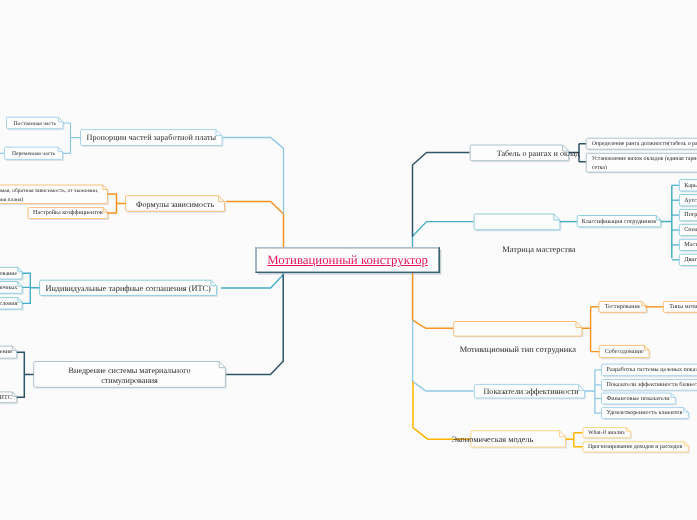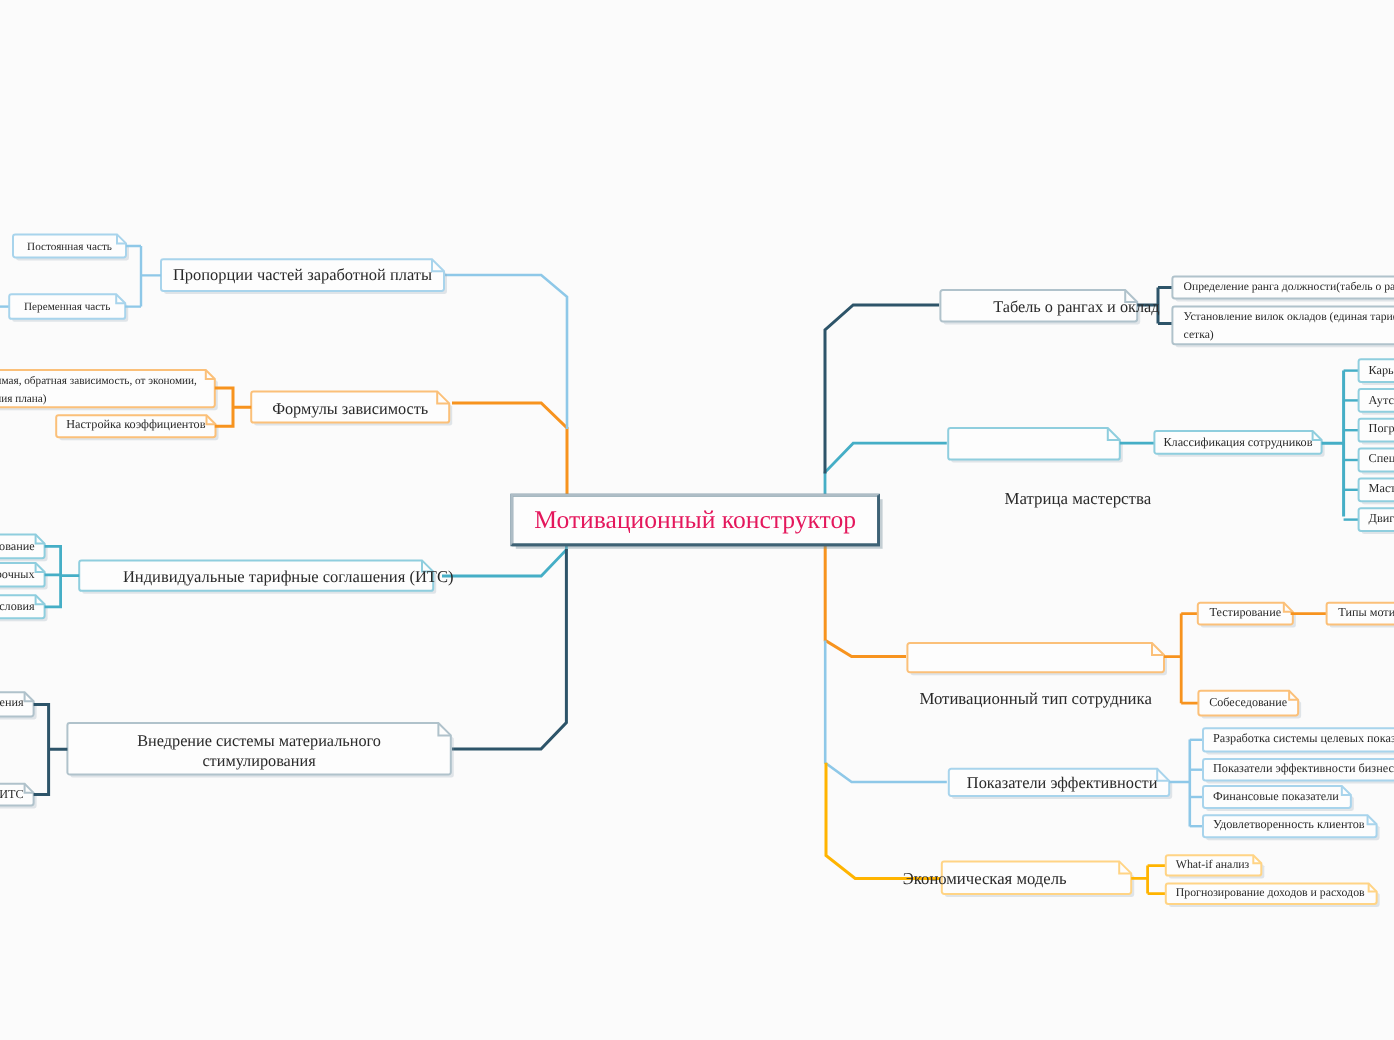--- a/index.html
+++ b/index.html
@@ -232,29 +232,29 @@
         <path d="M584.1,427.6H626.65L630.65,431.6V436.6A1.2,1.2 0 0 1 629.4499999999999,437.8H584.1A1.2,1.2 0 0 1 582.9,436.6V428.8A1.2,1.2 0 0 1 584.1,427.6Z" fill="#fdfdfd" stroke="#ffd485" stroke-width="1"></path>
         <path d="M626.65,427.6V431.6H630.65" fill="none" stroke="#ffd485" stroke-width="1"></path>
       </g>
       <g>
         <path d="M585.6,443.3H685.821875L689.821875,447.3V452.3A1.2,1.2 0 0 1 688.6218749999999,453.5H585.6A1.2,1.2 0 0 1 584.4,452.3V444.5A1.2,1.2 0 0 1 585.6,443.3Z" fill="rgba(150,170,182,0.28)" stroke="none"></path>
         <path d="M584.1,441.8H684.321875L688.321875,445.8V450.8A1.2,1.2 0 0 1 687.1218749999999,452H584.1A1.2,1.2 0 0 1 582.9,450.8V443A1.2,1.2 0 0 1 584.1,441.8Z" fill="#fdfdfd" stroke="#ffd485" stroke-width="1"></path>
         <path d="M684.321875,441.8V445.8H688.321875" fill="none" stroke="#ffd485" stroke-width="1"></path>
       </g>
     </svg>
   <div id="labels">
-      <div class="lbl root-lbl" style="left: 255.9px; top: 248.2px; width: 183.4px; height: 24.8px; font-size: 12.814px;">Мотивационный конструктор</div>
+      <div class="lbl root-lbl" style="left: 255.9px; top: 248.2px; width: 183.4px; height: 24.8px; font-size: 12.814px; text-decoration: underline;">Мотивационный конструктор</div>
       <div class="lbl" style="left: 80.5px; top: 130.9px; width: 141.5px; height: 15.9px; font-size: 8.238px;">Пропорции частей заработной платы</div>
       <div class="lbl" style="left: 6.5px; top: 118.5px; width: 56.5px; height: 11.5px; font-size: 5.61px;">Постоянная часть</div>
       <div class="lbl" style="left: 4.6px; top: 148.4px; width: 58px; height: 12.3px; font-size: 5.61px;">Переменная часть</div>
       <div class="lbl" style="left: 125.6px; top: 197px; width: 99px; height: 15.6px; font-size: 8.136px;">Формулы зависимость</div>
       <div class="lbl" style="left: -34.4px; top: 186.3px; width: 141.8px; height: 18.6px; font-size: 5.61px; line-height: 8.8px; justify-content: flex-start; padding-left: 5px; text-align: left;">Премия (прямая, обратная зависимость, от экономии,
 от выполнения плана)</div>
       <div class="lbl" style="left: 28.1px; top: 208.9px; width: 79.6562px; height: 11px; font-size: 6.12px;">Настройка коэффициентов</div>
-      <div class="lbl" style="left: 39.6px; top: 281.5px; width: 177px; height: 15.2px; font-size: 8.278px; margin-left: 16px;">Индивидуальные тарифные соглашения (ИТС)</div>
+      <div class="lbl" style="left: 39.6px; top: 281.5px; width: 177px; height: 15.2px; font-size: 8.278px;">Индивидуальные тарифные соглашения (ИТС)</div>
       <div class="lbl" style="left: -25.7937px; top: 268.6px; width: 48.0938px; height: 11.8px; font-size: 6.1px;">Премирование</div>
       <div class="lbl" style="left: -44.4813px; top: 282.8px; width: 66.7812px; height: 11.8px; font-size: 6.1px;">Оплата сверхурочных</div>
       <div class="lbl" style="left: -30.0594px; top: 298.9px; width: 52.3594px; height: 11.5px; font-size: 6.1px;">Особые условия</div>
       <div class="lbl" style="left: 33.7px; top: 362.8px; width: 191.7px; height: 25.8px; font-size: 8.136px; line-height: 9.8px;">Внедрение системы материального
 стимулирования</div>
       <div class="lbl" style="left: -38.4188px; top: 347.4px; width: 55.2188px; height: 12.1px; font-size: 6.1px;">Этапы внедрения</div>
       <div class="lbl" style="left: -39.45px; top: 393.2px; width: 56.25px; height: 10.8px; font-size: 6.1px;">Мониторинг ИТС</div>
       <div class="lbl" style="left: 489px; top: 146.3px; width: 98.4px; height: 15.7px; font-size: 8.136px;">Табель о рангах и оклад</div>
       <div class="lbl" style="left: 586.2px; top: 139.5px; width: 130.281px; height: 11px; font-size: 5.84px; justify-content: flex-start; padding-left: 5.6px; text-align: left;">Определение ранга должности(табель о рангах)</div>
       <div class="lbl" style="left: 586.2px; top: 154.6px; width: 128.297px; height: 18.8px; font-size: 5.84px; line-height: 8.8px; justify-content: flex-start; padding-left: 5.6px; text-align: left;">Установление вилок окладов (единая тарифная

